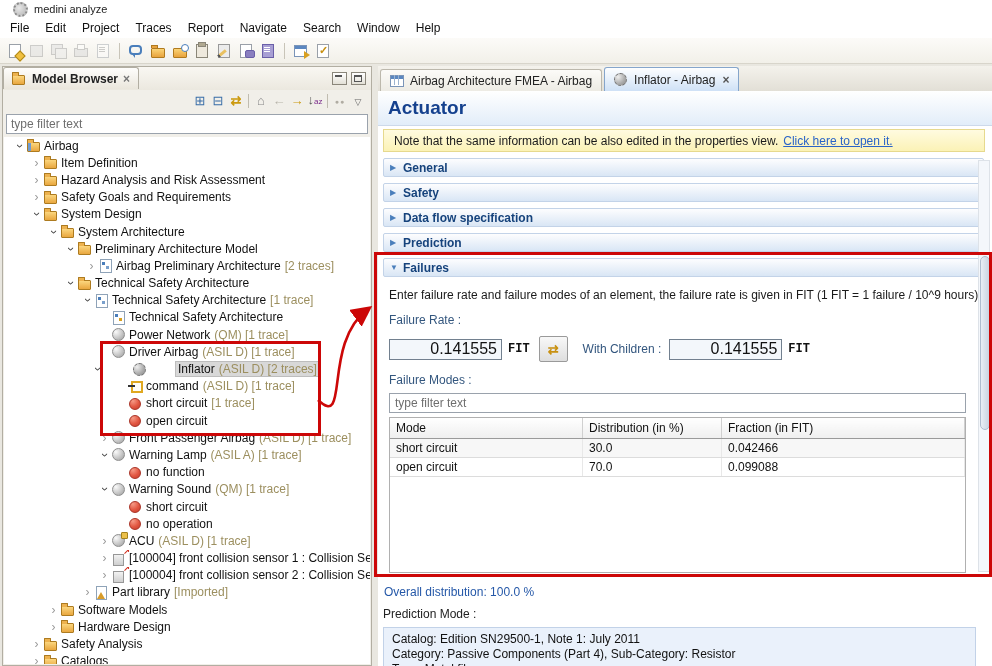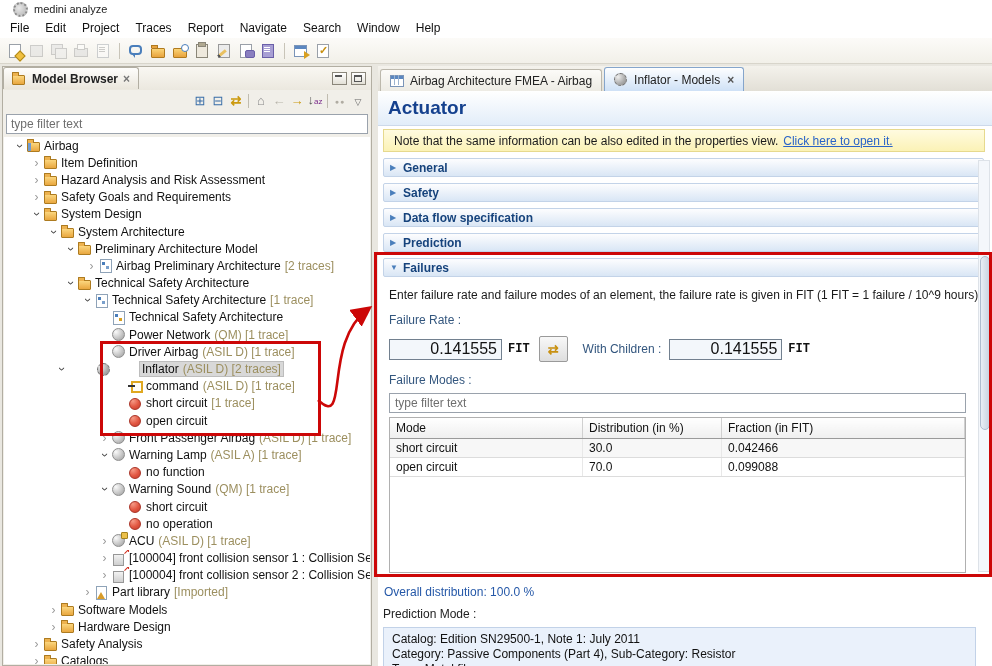--- a/index.html
+++ b/index.html
@@ -307,21 +307,21 @@
             </span>
           </div>
           <div class="trow" style="padding-left: 93px;">
             <span class="chev none"></span>
             <span class="ticon ic-component"></span>
             <span class="tsel">
               <span class="tlabel">Driver Airbag</span>
               <span class="tsuffix">(ASIL D) [1 trace]</span>
             </span>
           </div>
-          <div class="trow selected" style="padding-left: 50px; gap: 28px;">
+          <div class="trow selected" style="padding-left: 86px; gap: 28px;">
             <span class="chev expanded"></span>
             <span class="ticon ic-gear"></span>
             <span class="tsel">
               <span class="tlabel">Inflator</span>
               <span class="tsuffix">(ASIL D) [2 traces]</span>
             </span>
           </div>
           <div class="trow" style="padding-left: 110px;">
             <span class="chev none"></span>
             <span class="ticon ic-port"></span>
@@ -452,21 +452,21 @@
     </div>
 
     <div class="right-panel">
       <div class="etabbar" id="etabs">
           <div class="etab">
             <span class="ticon ic-fmea-table"></span>
             <span class="etab-label">Airbag Architecture FMEA - Airbag</span>
           </div>
           <div class="etab active">
             <span class="ticon ic-gear"></span>
-            <span class="etab-label">Inflator - Models</span>
+            <span class="etab-label">Inflator - Airbag</span>
             <span class="etab-close"></span>
           </div>
         </div>
       <div class="form">
         <div class="form-header">
           <span class="form-title">Actuator</span>
         </div>
         <div class="notebar">
           <span>Note that the same information can be also edited in the properties view.</span>
           <a class="note-link" href="#">Click here to open it.</a>

